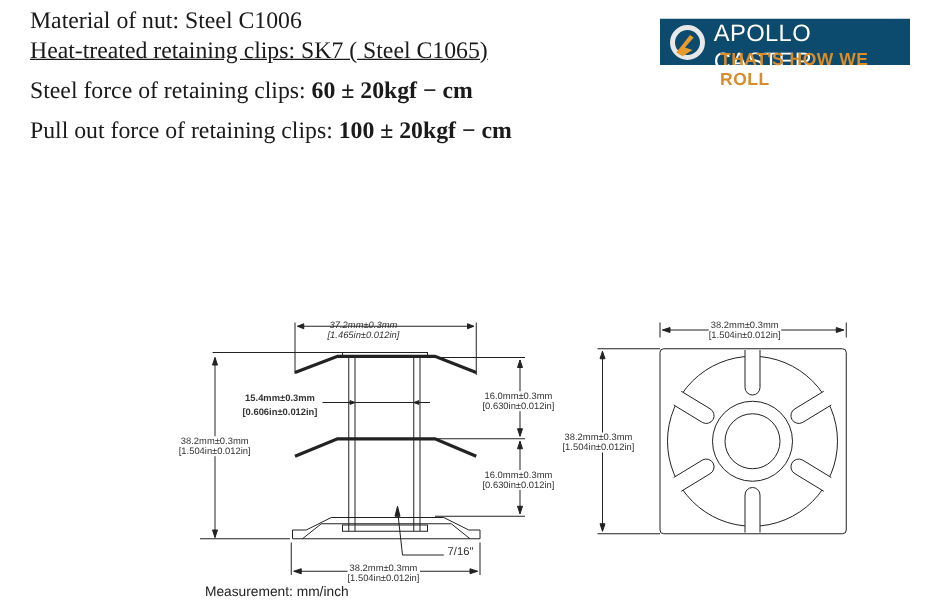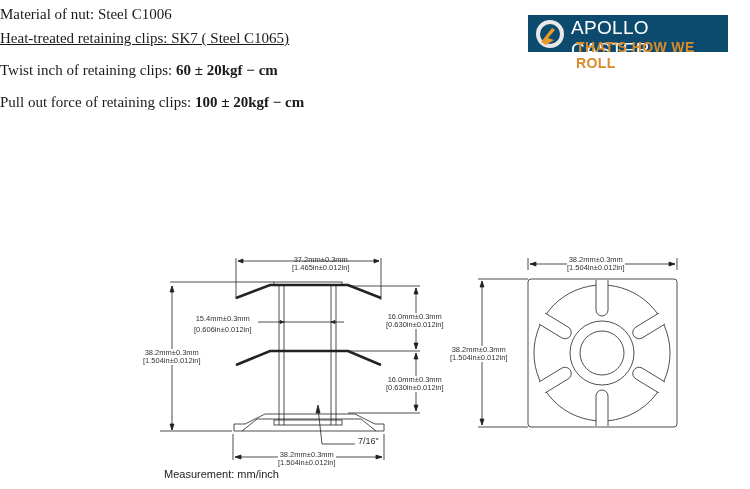--- a/index.html
+++ b/index.html
@@ -1,33 +1,33 @@
 <!DOCTYPE html>
 <html><head>
 <meta charset="utf-8">
 <style>
   html, body { margin:0; padding:0; background:#ffffff; }
   body { width:750px; height:489px; position:relative; overflow:hidden; font-family:"Liberation Serif", serif; color:#1a1a1a; }
-  .spec { position:absolute; left:0; font-size:15px; white-space:nowrap; }
+  .spec { position:absolute; left:24px; font-size:19px; white-space:nowrap; }
   .spec .math { font-style:normal;font-weight:bold; }
   .logo { position:absolute; left:528px; top:15px; width:200px; height:37px; background:#0c4a6e; }
   .logo .brand { position:absolute; left:43px; top:2px; color:#ffffff; font-family:"Liberation Sans", sans-serif; font-size:19px; letter-spacing:0.3px; }
   .logo .tag { position:absolute; left:48px; top:24px; color:#d98c2a; font-family:"Liberation Sans", sans-serif; font-size:14px; font-weight:bold; letter-spacing:0.4px; }
   .logo svg { position:absolute; left:6px; top:3px; }
   .dim { position:absolute; font-family:"Liberation Sans", sans-serif; font-size:7.5px; line-height:8px; text-align:center; color:#333; white-space:nowrap; }
   .measure { position:absolute; left:140px; top:468px; font-family:"Liberation Sans", sans-serif; font-size:11px; color:#222;padding-left:24px; }
   svg.drawing { position:absolute; left:0; top:0; }
 </style>
 </head>
 <body>
 
 <div class="spec" style="top:6px;">Material of nut: Steel C1006</div>
 <div class="spec" style="top:30px;text-decoration:underline;">Heat-treated retaining clips: SK7 ( Steel C1065)</div>
 <div class="spec" style="top:62px;">
-  <span>Twist inch of retaining clips: </span><span class="math">60 ± 20kgf − cm</span>
+  <span>Steel force of retaining clips: </span><span class="math">60 ± 20kgf − cm</span>
 </div>
 <div class="spec" style="top:94px;">
   <span>Pull out force of retaining clips: </span><span class="math">100 ± 20kgf − cm</span>
 </div>
 
 <div class="logo">
   <svg width="32" height="32" viewBox="0 0 32 32">
     <circle cx="16" cy="16" r="12" fill="none" stroke="#e8e8e8" stroke-width="4"></circle>
     <path d="M7 24 L18 10 L21 12 L14 20 L20 22 L12 27 Z" fill="#e89a2c"></path>
   </svg>
@@ -87,25 +87,25 @@
       <path d="M596 280 L596 310 A6 6 0 0 0 608 310 L608 280"></path>
       <path d="M596 426 L596 396 A6 6 0 0 1 608 396 L608 426"></path>
       <path d="M545 313 L568 327 A6 6 0 0 1 562 338 L539 324"></path>
       <path d="M659 313 L636 327 A6 6 0 0 0 642 338 L665 324"></path>
       <path d="M545 393 L568 379 A6 6 0 0 0 562 368 L539 382"></path>
       <path d="M659 393 L636 379 A6 6 0 0 1 642 368 L665 382"></path>
     </g>
   </g>
 </svg>
 
-<div class="dim" style="left:292px; top:256px;">
+<div class="dim" style="left:262px; top:256px;font-style:italic;">
     <div>37.2mm±0.3mm</div>
     <div>[1.465in±0.012in]</div>
   </div>
-<div class="dim" style="left:194px; top:315px;">
+<div class="dim" style="left:194px; top:315px;font-weight:bold;">
     <div style="margin-bottom:3px;">15.4mm±0.3mm</div>
     <div>[0.606in±0.012in]</div>
   </div>
 <div class="dim" style="left:143px; top:349px; background:#fff;">
     <div>38.2mm±0.3mm</div>
     <div>[1.504in±0.012in]</div>
   </div>
 <div class="dim" style="left:386px; top:313px; background:#fff;">
     <div>16.0mm±0.3mm</div>
     <div>[0.630in±0.012in]</div>

